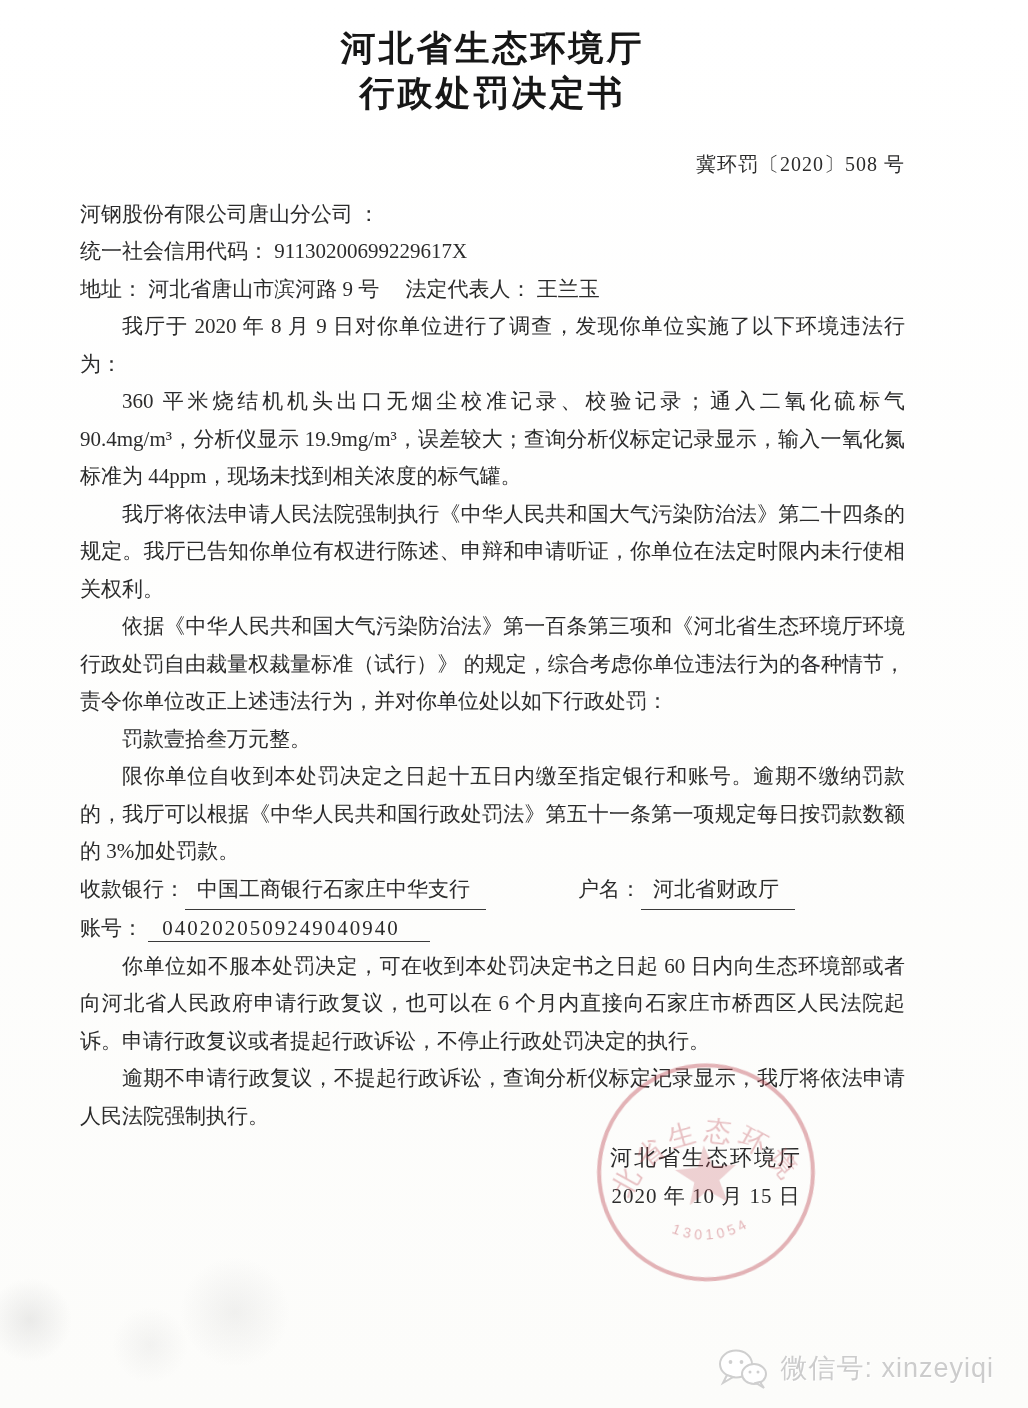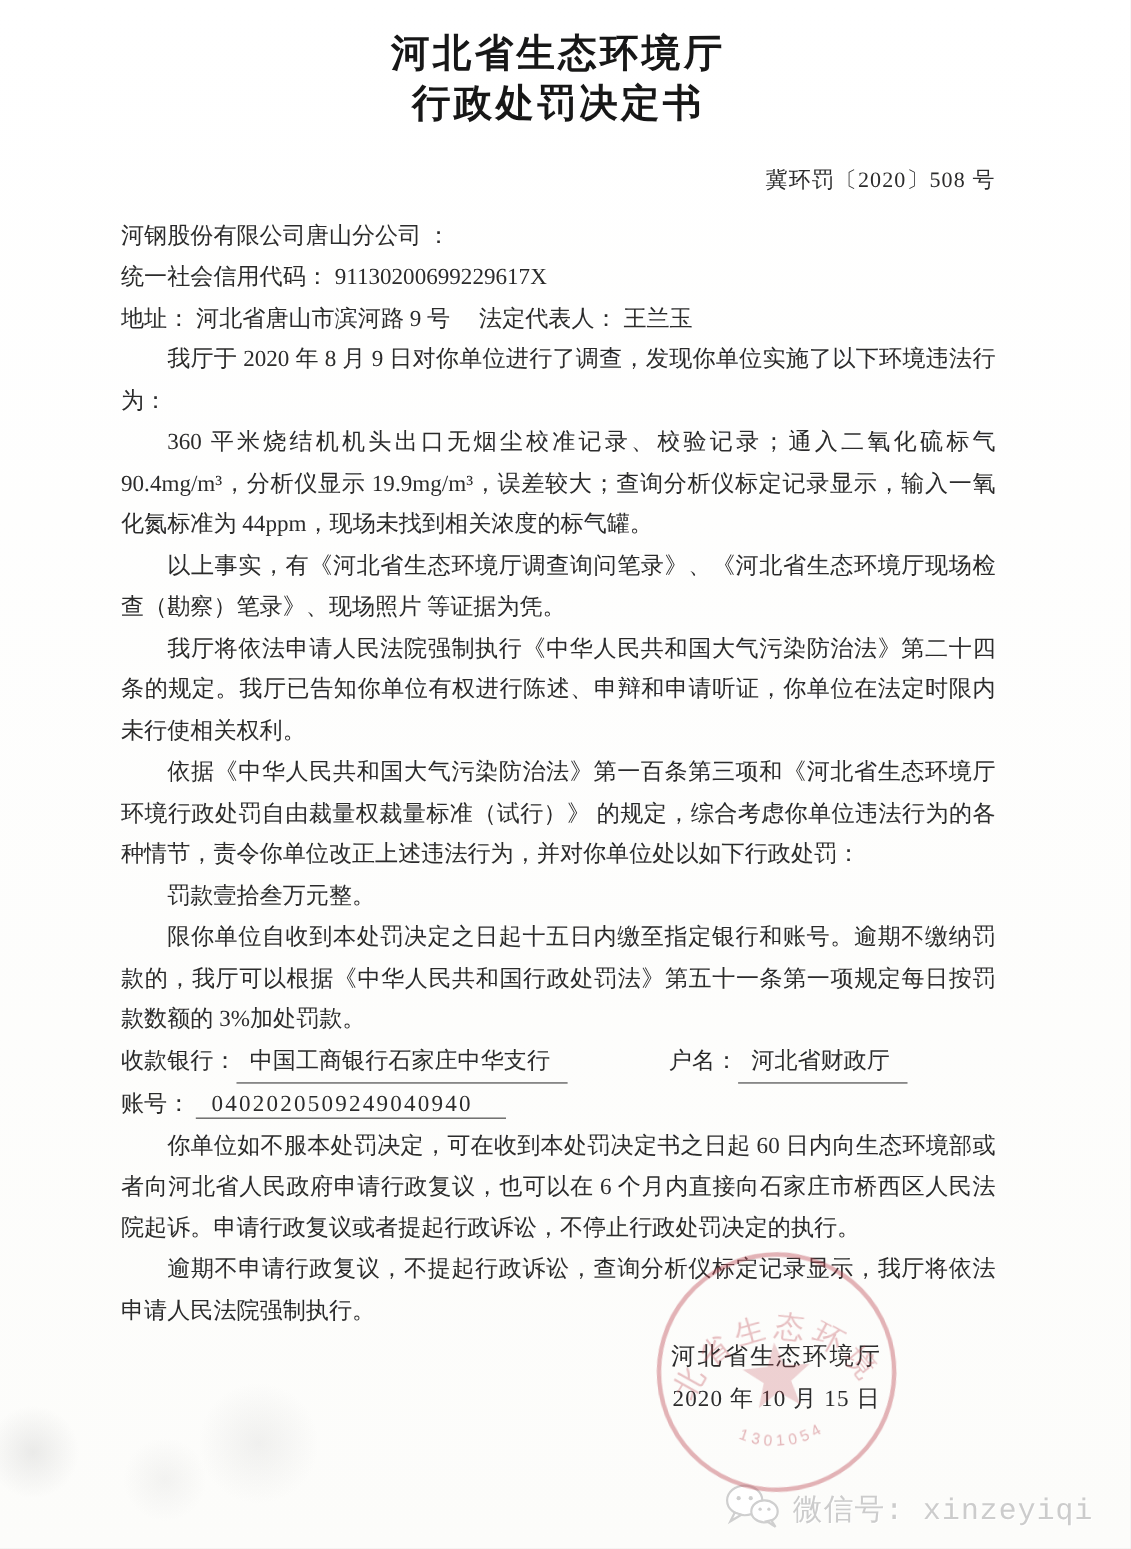--- a/index.html
+++ b/index.html
@@ -9,40 +9,40 @@
     margin:0 auto;
     background:
       radial-gradient(circle at 30px 1320px, rgba(170,170,170,.22), transparent 42px),
       radial-gradient(circle at 235px 1312px, rgba(170,170,170,.15), transparent 55px),
       radial-gradient(circle at 150px 1345px, rgba(170,170,170,.12), transparent 38px),
       linear-gradient(#ffffff,#fcfcfa);
     overflow:hidden;
     font-family:"Liberation Serif","DejaVu Serif",serif;
     color:#2b2b2b;
   }
-  .doc{padding:26px 123px 0 110px;font-size:21px;line-height:37.5px;}
+  .doc{padding:26px 123px 0 80px;font-size:21px;line-height:37.5px;}
   .title{margin:0;text-align:center;font-size:35px;line-height:45px;font-weight:700;color:#171717;letter-spacing:3px;}
   .title span{display:block;}
   .doc-number{margin-top:30px;text-align:right;font-size:20px;letter-spacing:1px;}
   .recipient{margin-top:12px;}
   .recipient p{margin:0;line-height:37.5px;}
   .body p{margin:0;text-align:justify;}
   p.indent{text-indent:2em;}
   .u{text-underline-offset:5px;text-decoration-thickness:1.2px;}
   .field{border-bottom:1.4px solid #3a3a3a;padding:0 16px 1px 12px;white-space:nowrap;}
   .field.wide{padding:0 30px 1px 14px;letter-spacing:2px;}
   .bank-line{display:flex;align-items:baseline;}
   .bank-gap{display:inline-block;width:92px;}
   .sig-block{position:relative;width:390px;margin:4px 4px 0 auto;text-align:center;}
   .sig-agency{font-size:22px;line-height:38px;letter-spacing:2px;position:relative;z-index:2;}
   .sig-date{font-size:21px;line-height:38px;letter-spacing:1px;position:relative;z-index:2;}
   .stamp{position:absolute;left:50%;top:50%;width:232px;height:232px;
     transform:translate(-50%,-52%) rotate(-5deg);z-index:3;pointer-events:none;opacity:.85;}
-  .watermark{position:absolute;right:34px;bottom:18px;display:flex;align-items:flex-end;gap:10px;
-    font-family:Liberation Mono, monospace;font-size:27px;color:#cccccc;
+  .watermark{position:absolute;right:34px;bottom:18px;display:flex;align-items:center;gap:10px;
+    font-family:Liberation Sans, sans-serif;font-size:27px;color:#cccccc;
     text-shadow:1px 1px 0 #ffffff;letter-spacing:1px;}
 </style>
 </head>
 <body>
 
 <div class="page">
   <div class="doc">
 
     <h1 class="title">
       <span>河北省生态环境厅</span>
@@ -53,21 +53,20 @@
 
     <div class="recipient">
       <p><span class="u">河钢股份有限公司唐山分公司 </span><span>：</span></p>
       <p><span>统一社会信用代码： </span><span class="u">91130200699229617X</span></p>
       <p><span>地址： </span><span class="u">河北省唐山市滨河路 9 号</span><span>　 法定代表人： </span><span class="u">王兰玉</span></p>
     </div>
 
     <div class="body">
       <p class="indent"><span>我厅于 </span><span class="u">2020</span><span> 年 </span><span class="u">8</span><span> 月 </span><span class="u">9</span><span> 日对你单位进行了调查，发现你单位实施了以下环境违法行为：</span></p>
       <p class="indent"><span class="u">360 平米烧结机机头出口无烟尘校准记录、校验记录；通入二氧化硫标气 90.4mg/m³，分析仪显示 19.9mg/m³，误差较大；查询分析仪标定记录显示，输入一氧化氮标准为 44ppm，现场未找到相关浓度的标气罐。</span></p>
-      <p class="indent"><span>以上事实，有</span><span class="u">《河北省生态环境厅调查询问笔录》、《河北省生态环境厅现场检查（勘察）笔录》、现场照片 </span><span>等证据为凭。</span></p>
       <p class="indent"><span>我厅将依法申请人民法院强制执行</span><span class="u">《中华人民共和国大气污染防治法》第二十四条</span><span>的规定。我厅已告知你单位有权进行陈述、申辩和申请听证，你单位在法定时限内未行使相关权利。</span></p>
       <p class="indent"><span>依据</span><span class="u">《中华人民共和国大气污染防治法》第一百条第三项和《河北省生态环境厅环境行政处罚自由裁量权裁量标准（试行）》</span><span> 的规定，综合考虑你单位违法行为的各种情节，责令你单位改正上述违法行为，并对你单位处以如下行政处罚：</span></p>
       <p class="indent"><span>罚款壹拾叁万元整。</span></p>
       <p class="indent"><span>限你单位自收到本处罚决定之日起十五日内缴至指定银行和账号。逾期不缴纳罚款的，我厅可以根据《中华人民共和国行政处罚法》第五十一条第一项规定每日按罚款数额的 3%加处罚款。</span></p>
 
       <p class="bank-line">
         <span>收款银行：</span>
         <span class="field">中国工商银行石家庄中华支行</span>
         <span class="bank-gap"></span>
         <span>户名：</span>

